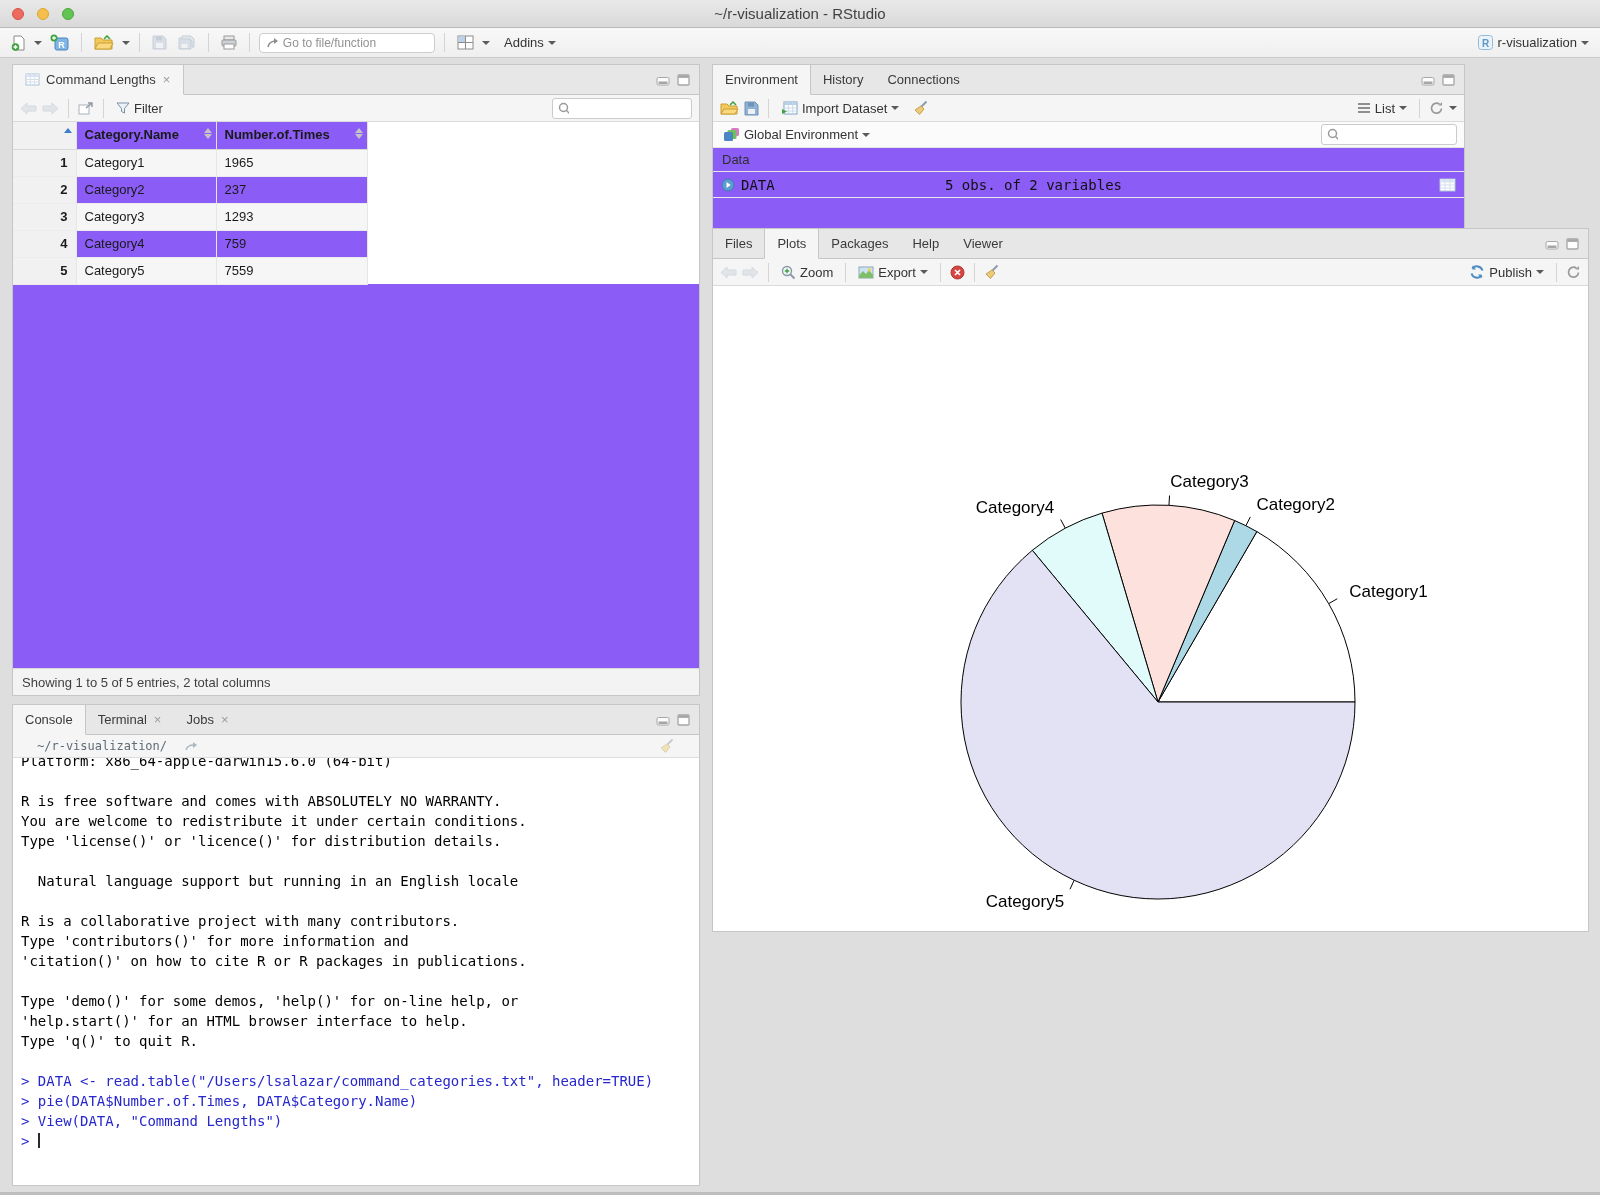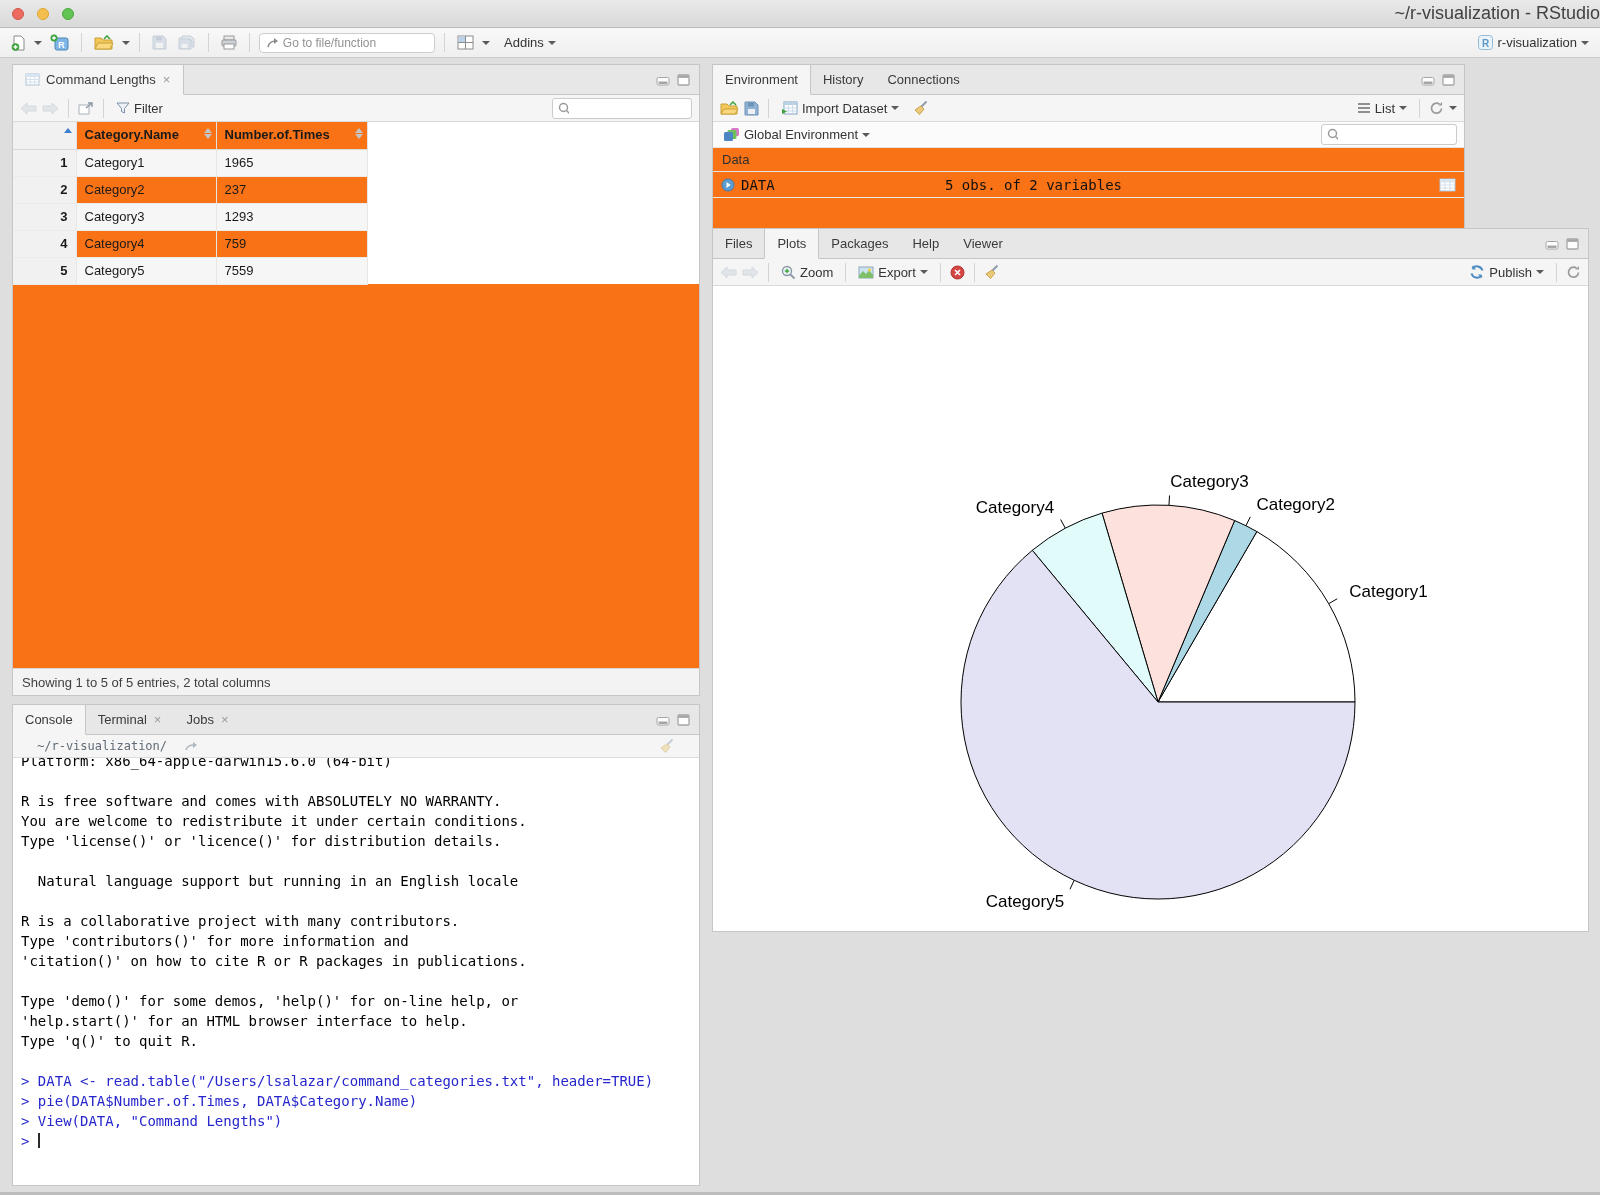--- a/index.html
+++ b/index.html
@@ -8,37 +8,37 @@
 
   
   .titlebar { position:absolute; left:0; top:0; width:1600px; height:28px;
     background:linear-gradient(#E9E9E9,#D9D9D9); border-bottom:1px solid #B9B9B9;
     display:flex; align-items:center; }
   .traffic { position:absolute; left:12px; top:8px; display:flex; gap:13px; }
   .tl { width:12px; height:12px; border-radius:50%; display:inline-block; }
   .tl.red { background:#EC6A5E; border:1px solid #D55449; }
   .tl.yel { background:#F5BF4F; border:1px solid #DEA632; }
   .tl.grn { background:#61C454; border:1px solid #4AA73C; }
-  .win-title { width:100%; text-align:right; font-size:18px; color:#424242; }
+  .win-title { width:100%; text-align:center; font-size:15px; color:#424242; }
 
   .main-toolbar { position:absolute; left:0; top:28px; width:1600px; height:30px;
     background:linear-gradient(#F8F8F8,#EFEFEF); border-bottom:1px solid #C9C9C9;
     display:flex; align-items:center; padding:0 8px; gap:5px; }
   .tbtn { display:flex; align-items:center; gap:4px; padding:2px 3px; border-radius:3px; }
   .caret { width:0; height:0; border-left:4px solid transparent; border-right:4px solid transparent; border-top:4px solid #5A5A5A; display:inline-block; }
   .vdiv { width:1px; height:19px; background:#D4D4D4; margin:0 4px; flex:none; }
   .grayed { opacity:.45; }
   .lbl13 { font-size:13px; color:#333; }
 
   .goto-box { display:flex; align-items:center; gap:5px; background:#fff; border:1px solid #CDCDCD; border-radius:4px; height:20px; width:176px; padding:0 7px; }
   .goto-box input { border:none; outline:none; font-size:12px; color:#333; width:100%; background:transparent; font-family:"Liberation Sans",sans-serif; }
   .goto-box input::placeholder { color:#929292; }
 
   
-  .pane { position:absolute; background:#f97316; border:1px solid #C6C6C6; }
+  .pane { position:absolute; background:#8b5cf6; border:1px solid #C6C6C6; }
   .viewer-pane  { left:12px;  top:64px;  width:688px; height:632px; }
   .console-pane { left:12px;  top:704px; width:688px; height:482px; }
   .env-pane     { left:712px; top:64px;  width:753px; height:166px; }
   .plots-pane   { left:712px; top:228px; width:877px; height:704px; }
 
   .tabs { height:30px; background:#E7E7E7; border-bottom:1px solid #C6C6C6; display:flex; align-items:stretch; position:relative; }
   .tab { display:flex; align-items:center; gap:6px; padding:0 12px; font-size:13px; color:#3A3A3A; position:relative; }
   .tab.active { background:#F5F5F5; border-left:1px solid #C6C6C6; border-right:1px solid #C6C6C6; border-bottom:1px solid #F5F5F5; margin-bottom:-1px; z-index:2; }
   .tab.first.active { border-left:none; }
   .tab .x { color:#9A9A9A; font-size:13px; line-height:1; padding:0 1px; }

